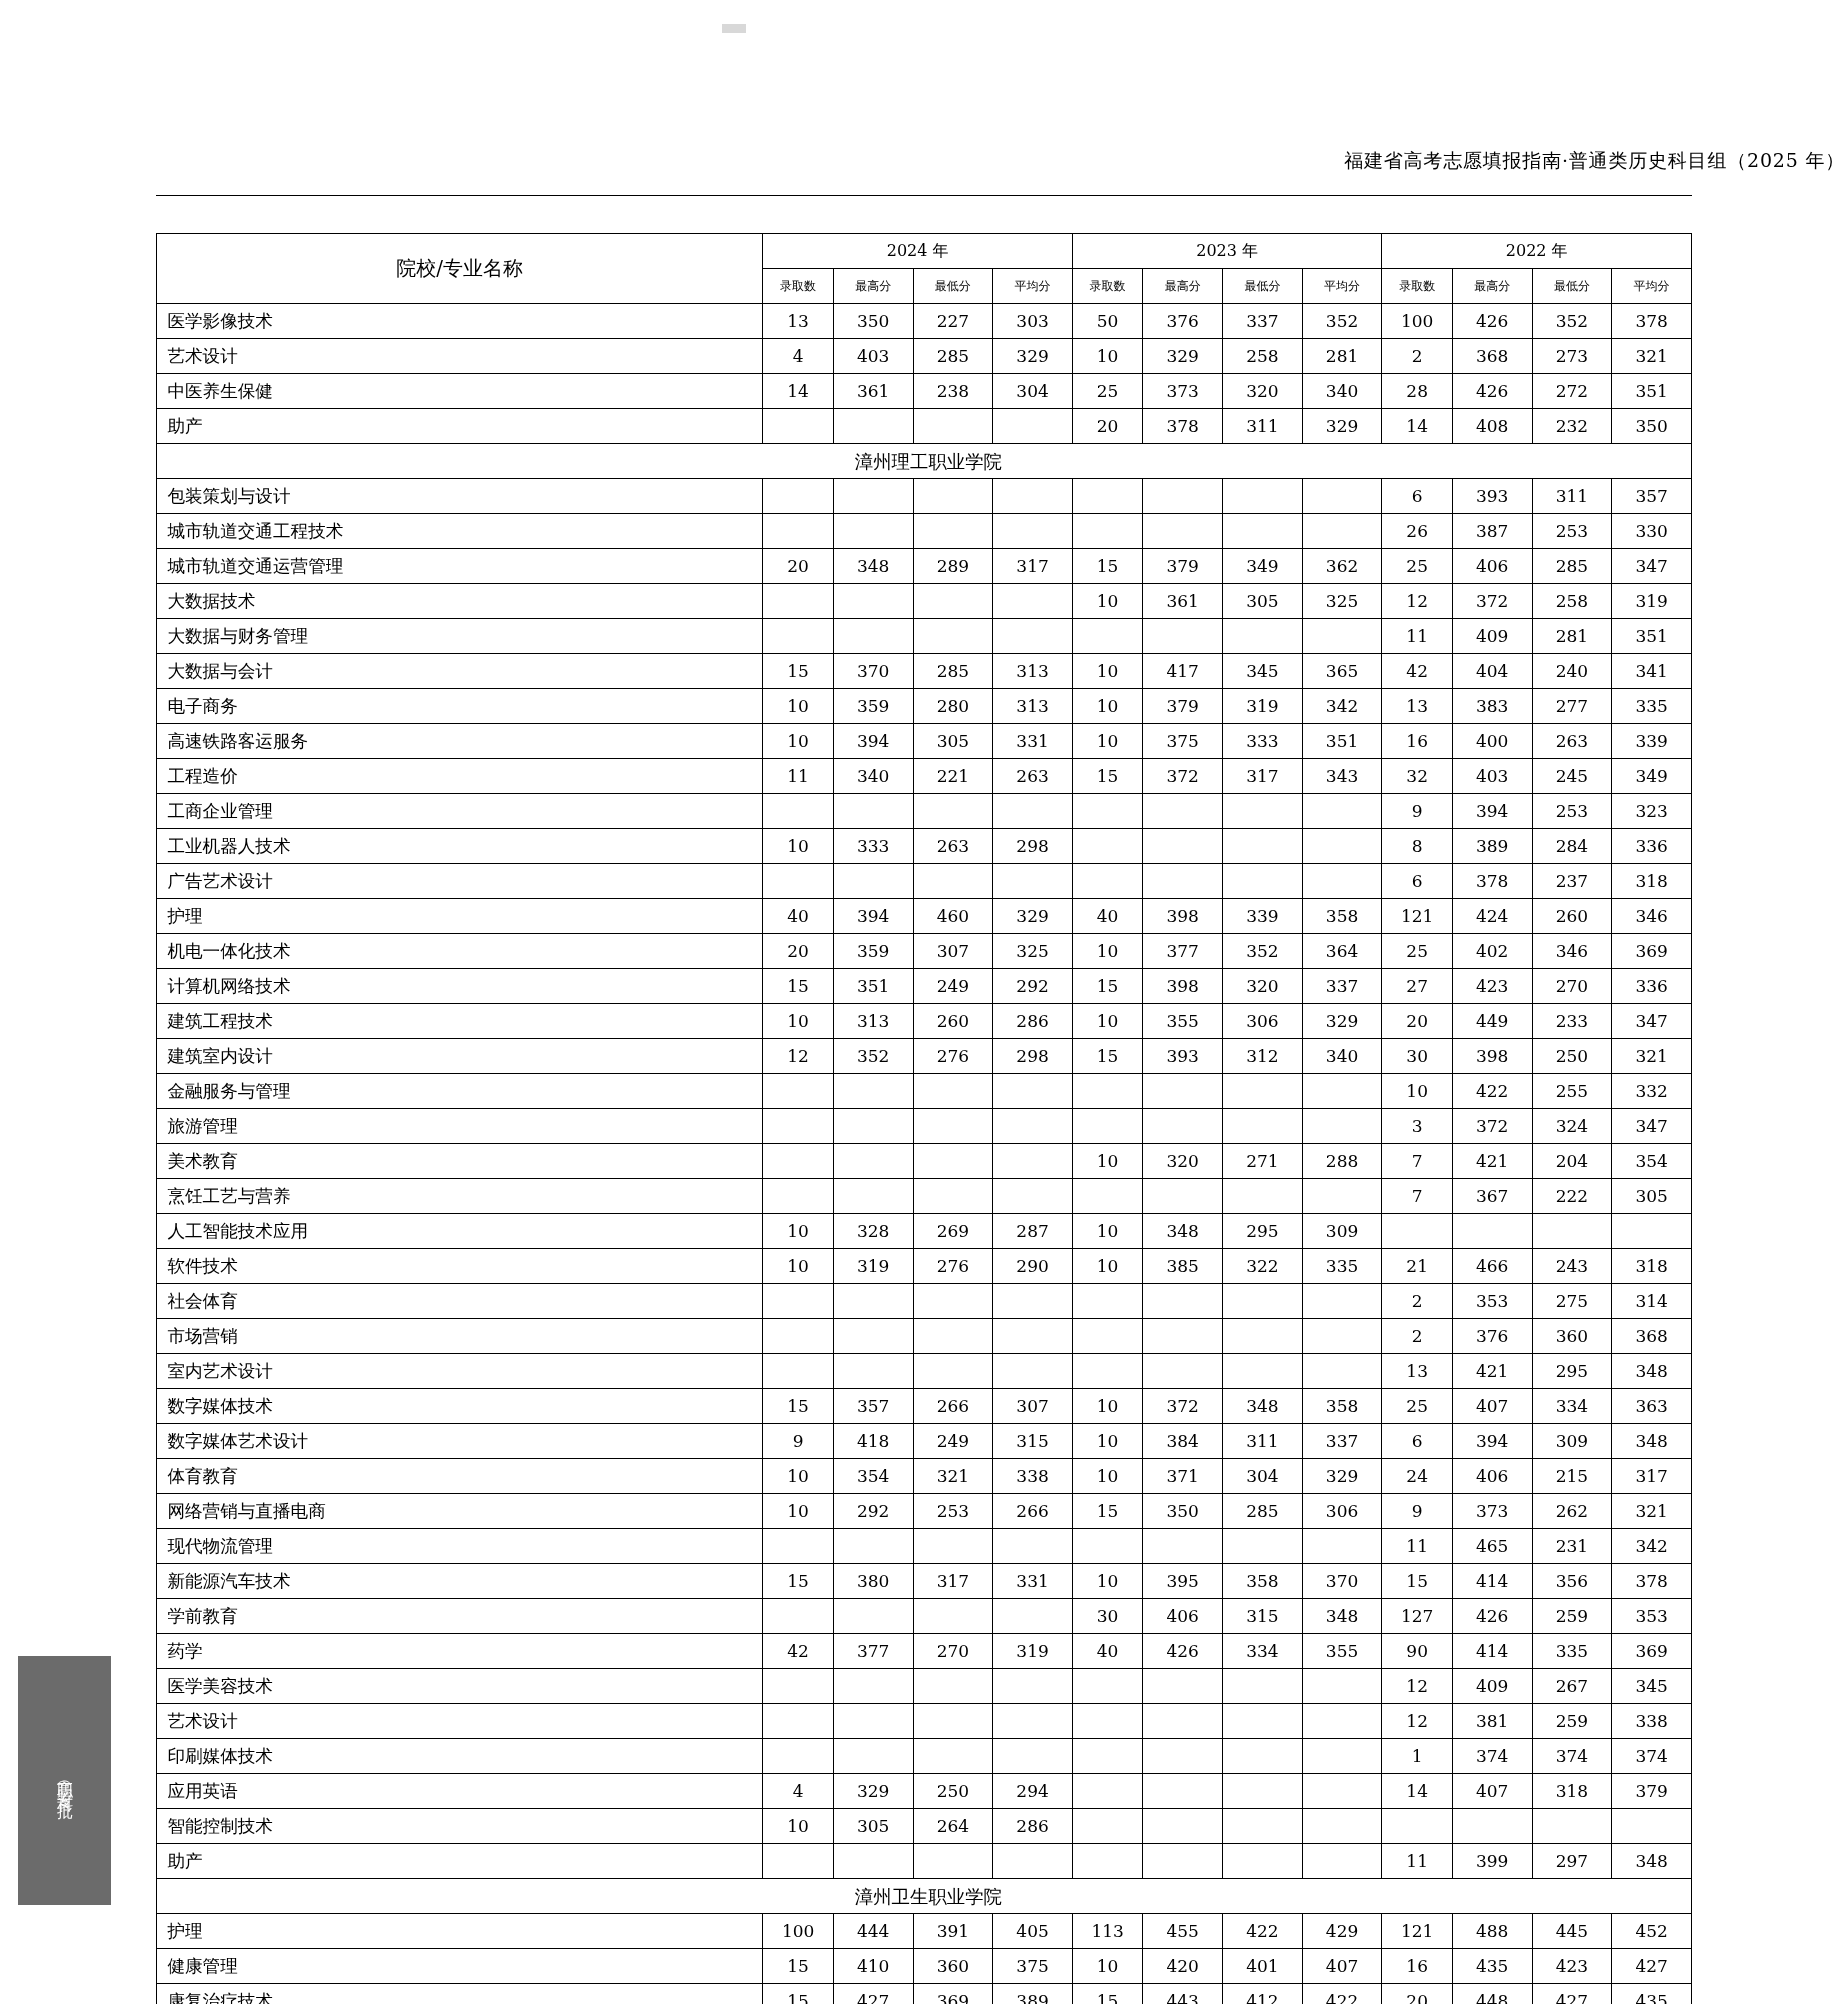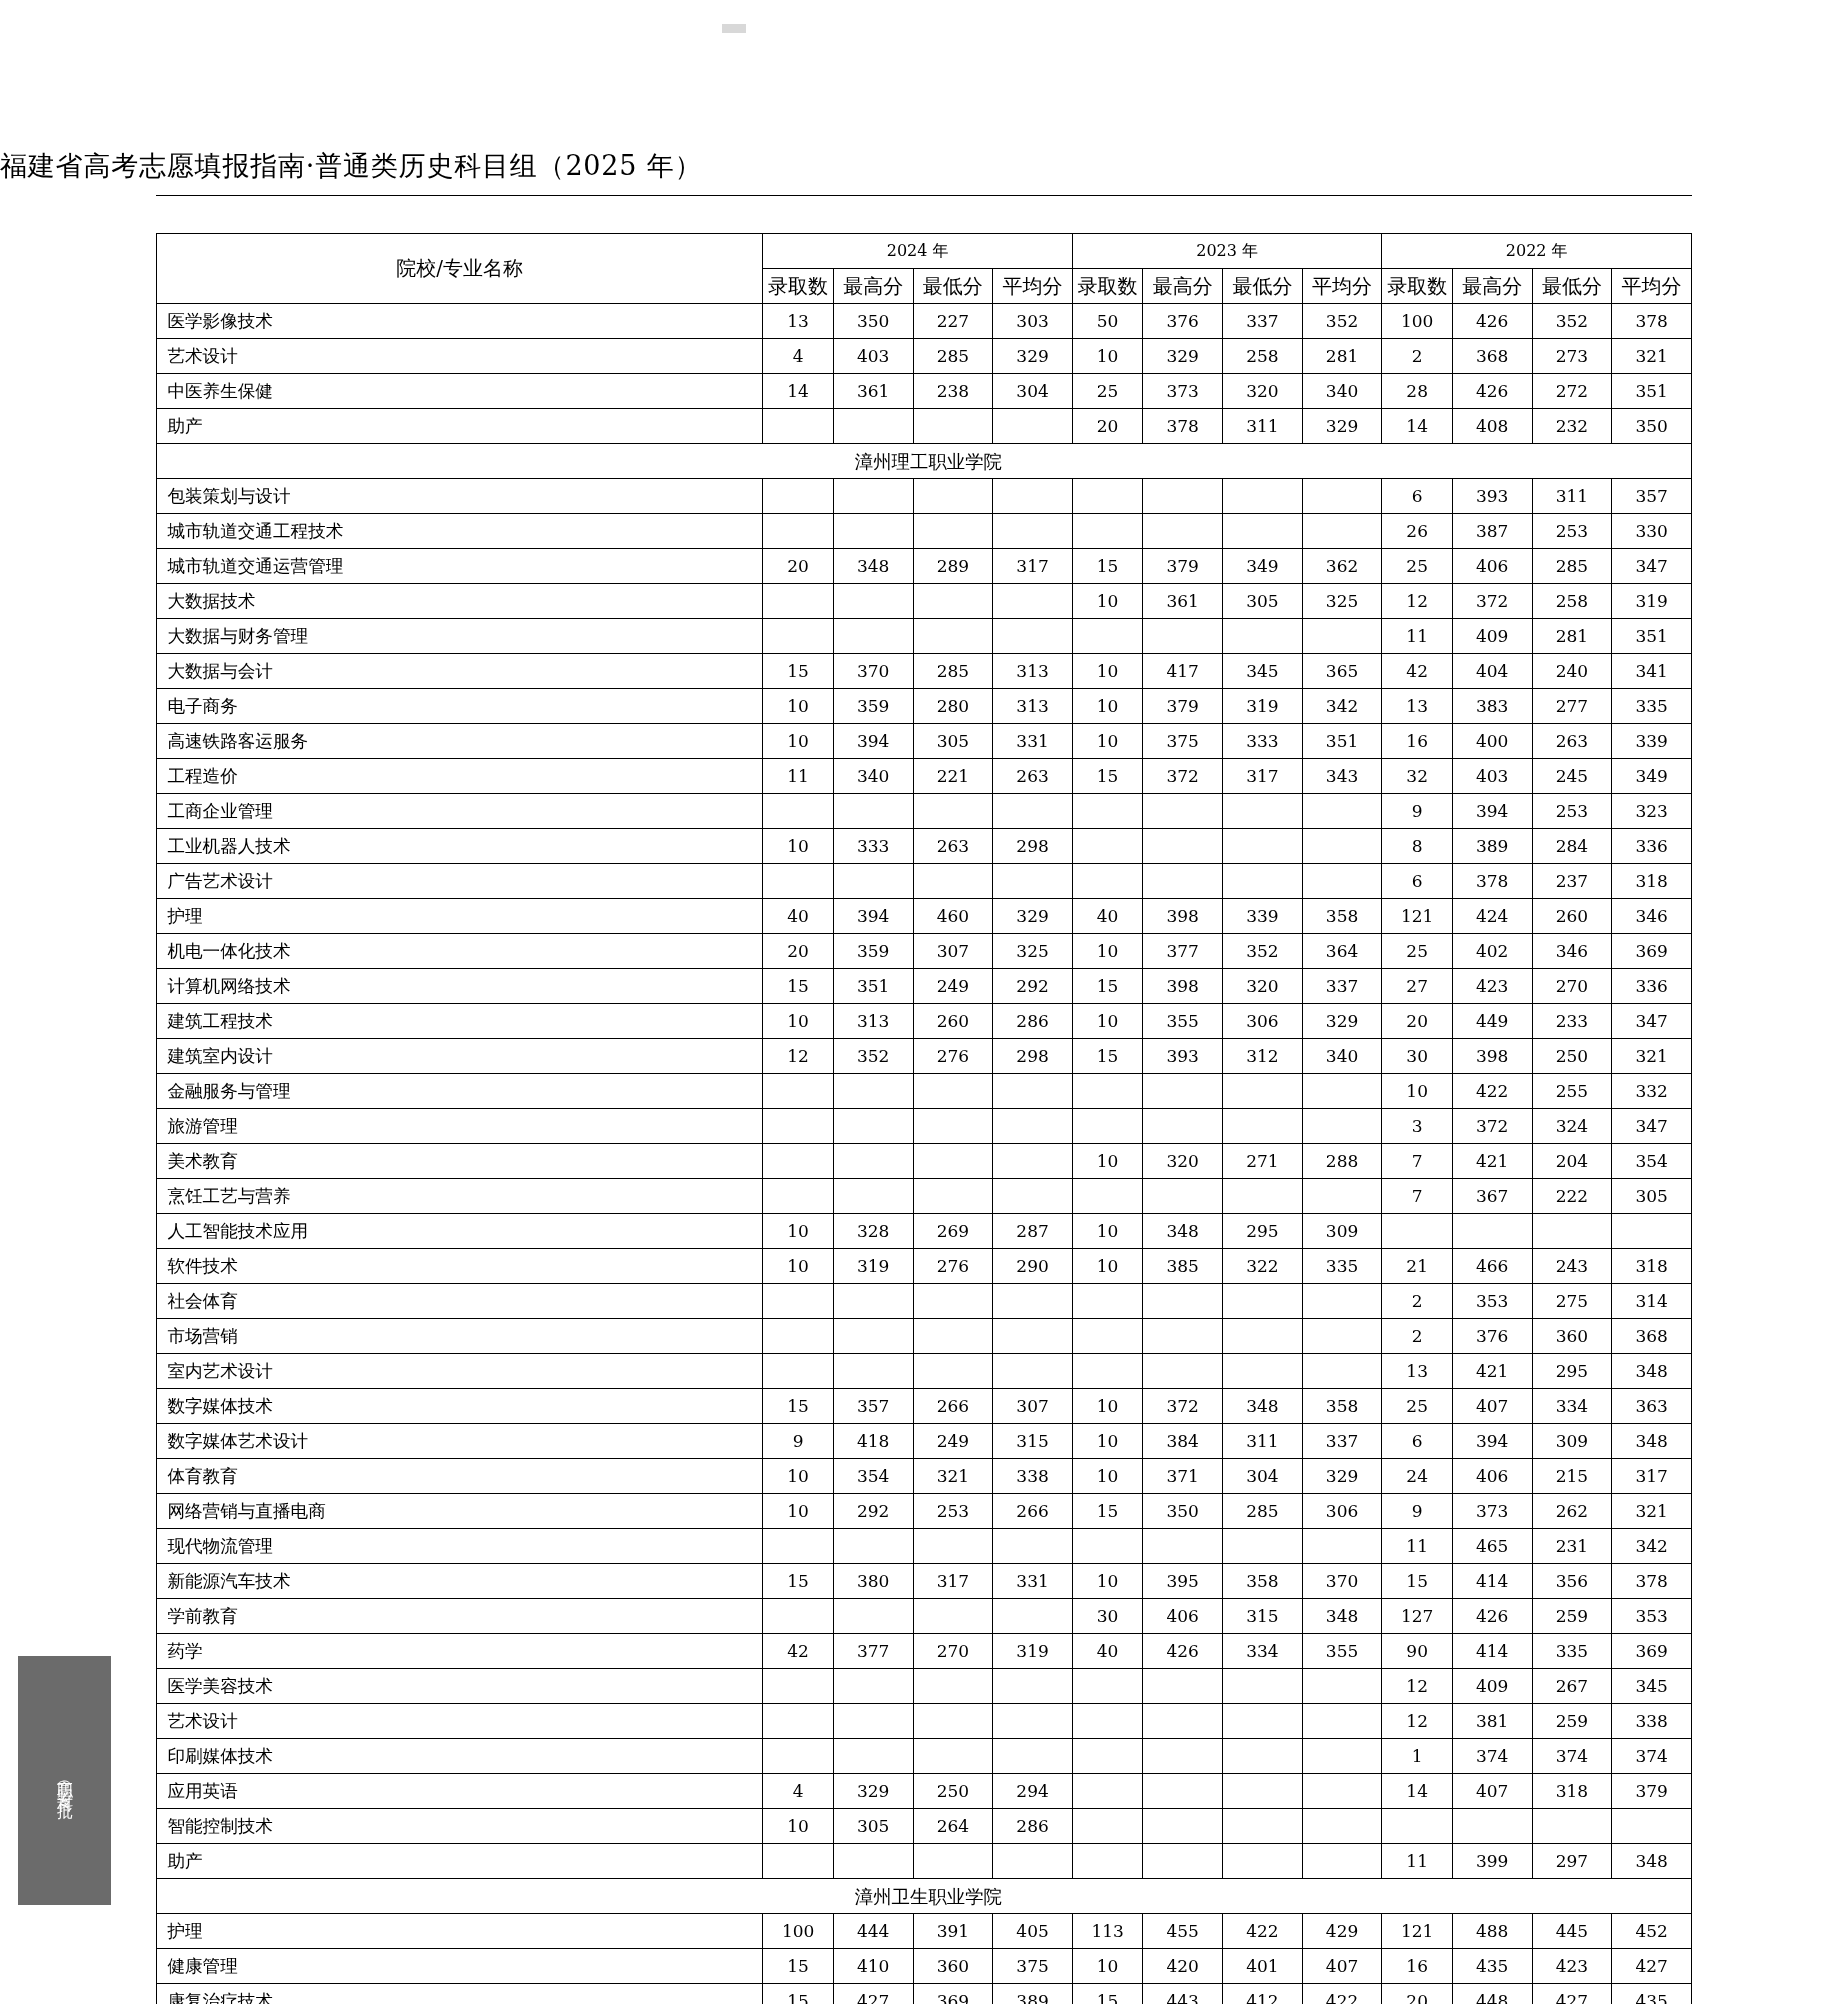--- a/index.html
+++ b/index.html
@@ -17,22 +17,22 @@
     height: 2564px;
     background: #ffffff;
     box-sizing: border-box;
     overflow: hidden;
   }
   .header {
     position: absolute;
     top: 148px;
     left: 0;
     width: 100%;
-    text-align: left;
-    font-size: 27px;
+    text-align: right;
+    font-size: 19px;
     letter-spacing: 0.8px;
     font-family: "DejaVu Serif", serif;
   }
   .header-rule {
     position: absolute;
     top: 195px;
     left: 156px;
     width: 1536px;
     height: 1.2px;
     background: #000000;
@@ -68,21 +68,21 @@
     text-align: center;
     padding-left: 8.8px;
     font-size: 18.4px;
     font-family: "DejaVu Serif", serif;
   }
   .hdr-year {
     font-size: 16px;
     font-family: "DejaVu Serif", serif;
   }
   .hdr-sub {
-    font-size: 20px;
+    font-size: 12px;
   }
   .hdr-name {
     font-size: 20px;
   }
   col.cname { width: 525px; }
   col.cnum  { width: 61px; }
   col.cval  { width: 69px; }
 
   .side-tab {
     position: absolute;

